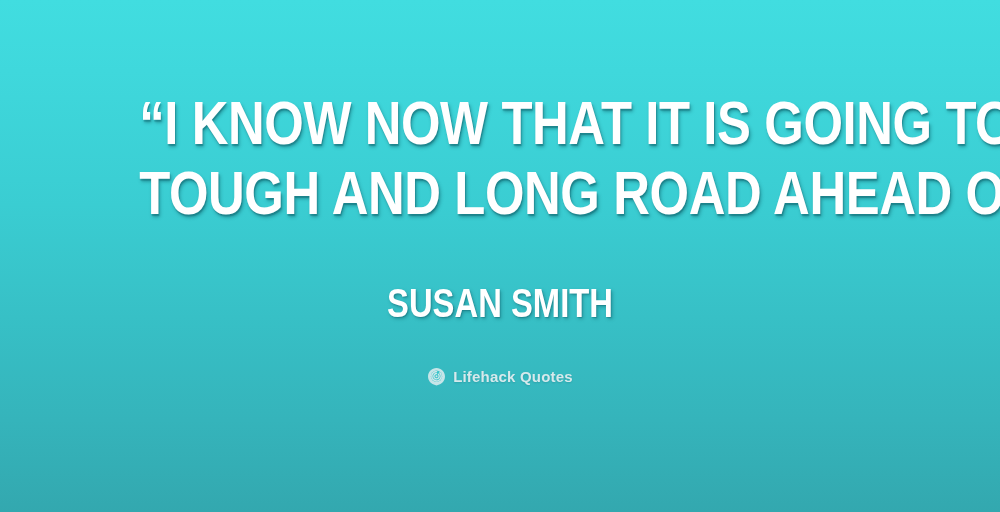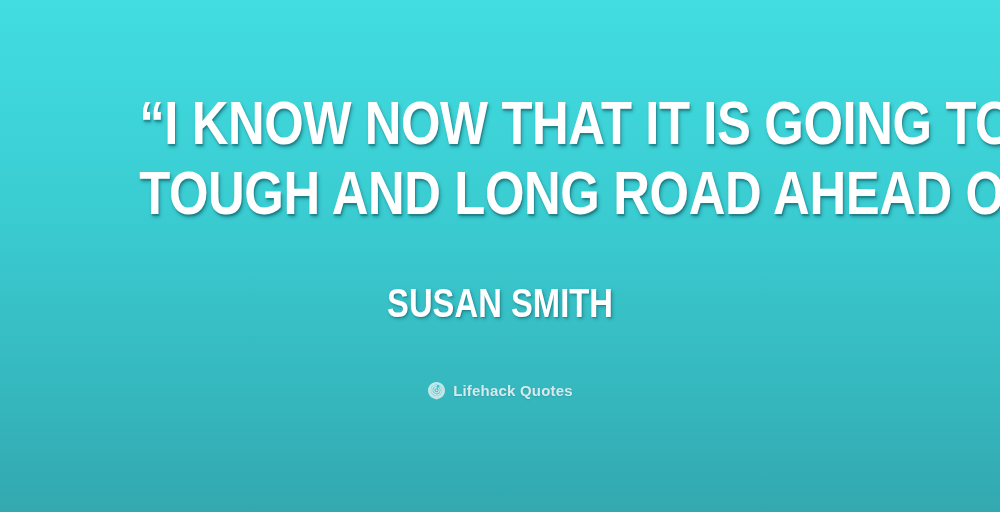--- a/index.html
+++ b/index.html
@@ -69,21 +69,21 @@
     text-shadow:
         2px 2px 4px rgba(0, 70, 80, 0.35),
         1px 1px 1px rgba(0, 60, 70, 0.22);
   }
 
   
   #brand {
     position: absolute;
     left: 0;
     right: 0;
-    top: 381px;
+    top: 367px;
     display: flex;
     align-items: center;
     justify-content: center;
     gap: 7px;
   }
 
   #brand-icon {
     width: 19px;
     height: 19px;
     flex: 0 0 auto;

